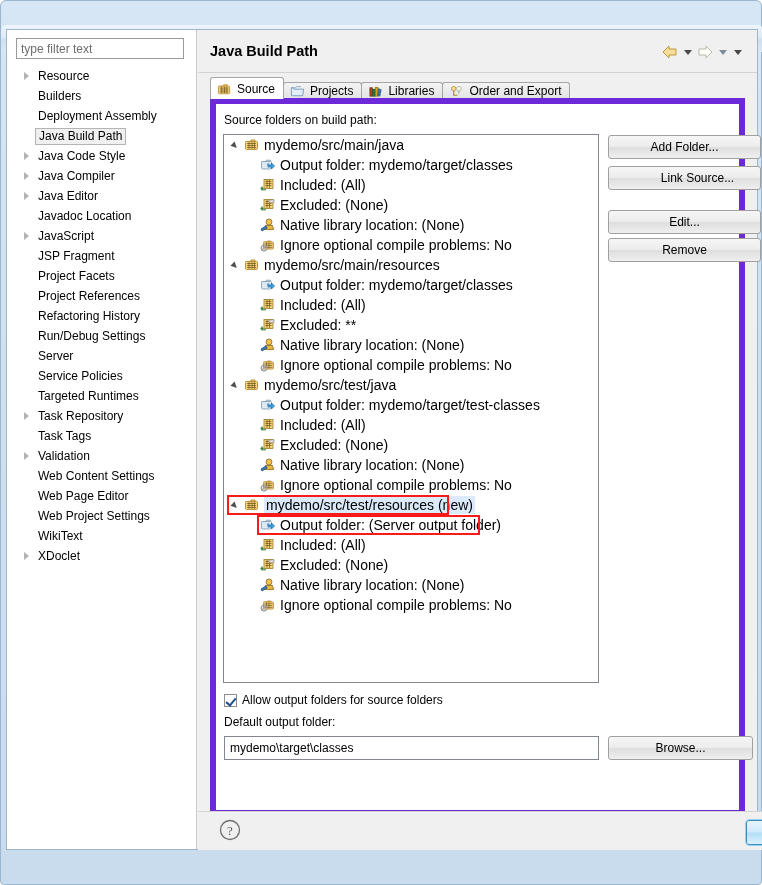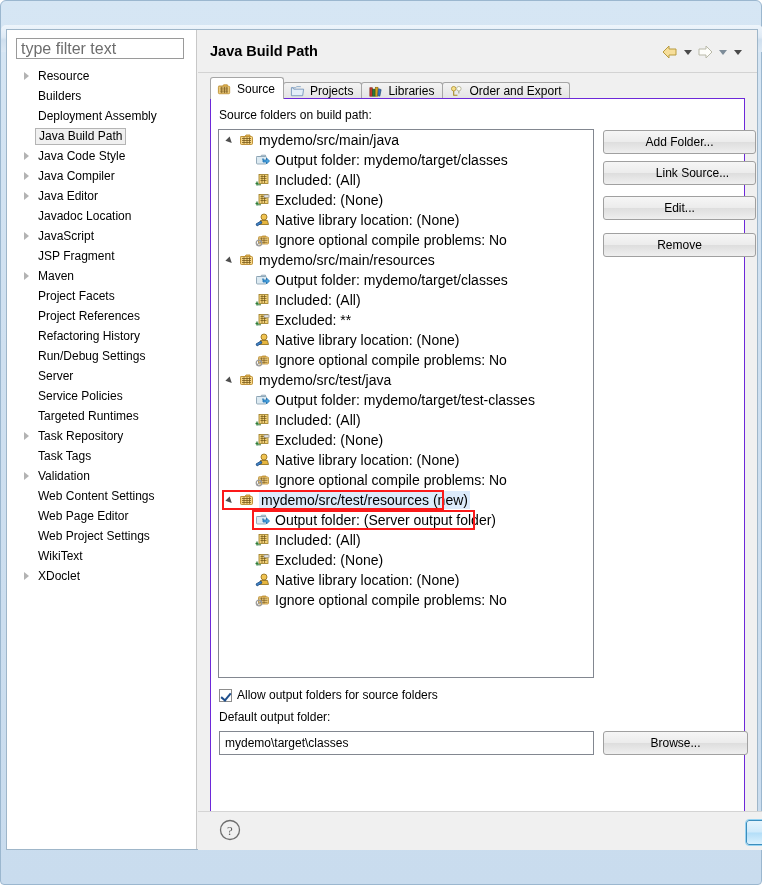--- a/index.html
+++ b/index.html
@@ -104,21 +104,21 @@
     box-sizing: border-box;
   }
   #filter-input {
     position: absolute;
     left: 9px; top: 8px;
     width: 168px; height: 21px;
     box-sizing: border-box;
     border: 1px solid #9a9a9a;
     background: #ffffff;
     font-family: "Liberation Sans", sans-serif;
-    font-size: 16px;
+    font-size: 12px;
     color: #000;
     padding: 0 4px;
     outline: none;
   }
   #filter-input::placeholder { color: #6d6d6d; opacity: 1; }
   #prefs-tree {
     position: absolute;
     left: 0px; top: 36px;
     width: 188px; height: 780px;
     overflow: hidden;
@@ -243,21 +243,21 @@
   }
   .tab-ico { width: 16px; height: 14px; margin-right: 4px; flex: 0 0 auto; }
   .tab-ico svg { display: block; }
 
   
   #tabbody {
     position: absolute;
     left: 12px; top: 68px;
     width: 535px; height: 718px;
     background: #ffffff;
-    border: 1px solid #6d28d9;
+    border: 6px solid #6d28d9;
     box-sizing: border-box;
   }
   #srclabel {
     position: absolute;
     left: 8px; top: 9px;
     font-size: 12px; color: #000;
   }
 
   
   #treebox {
@@ -479,24 +479,20 @@
             <span class="pref-arrow"></span>
             <span class="pref-label">Javadoc Location</span>
           </div>
           <div class="pref-item">
             <span class="pref-arrow has"></span>
             <span class="pref-label">JavaScript</span>
           </div>
           <div class="pref-item">
             <span class="pref-arrow"></span>
             <span class="pref-label">JSP Fragment</span>
-          </div>
-          <div class="pref-item">
-            <span class="pref-arrow has"></span>
-            <span class="pref-label">Maven</span>
           </div>
           <div class="pref-item">
             <span class="pref-arrow"></span>
             <span class="pref-label">Project Facets</span>
           </div>
           <div class="pref-item">
             <span class="pref-arrow"></span>
             <span class="pref-label">Project References</span>
           </div>
           <div class="pref-item">
@@ -1008,21 +1004,21 @@
                 </svg>
               </span>
               <span class="tlabel">Ignore optional compile problems: No</span>
             </div>
             <div class="redbox" style="left: 3px; top: 360px; width: 222px; height: 20px;"></div>
             <div class="redbox" style="left: 33px; top: 380px; width: 223px; height: 20px;"></div>
           </div>
 
         <button class="sidebtn" style="top:31px;">Add Folder...</button>
         <button class="sidebtn" style="top:62px;padding-left:32px;">Link Source...</button>
-        <button class="sidebtn" style="top:97px;">Edit...</button>
+        <button class="sidebtn" style="top:106px;">Edit...</button>
         <button class="sidebtn" style="top:134px;">Remove</button>
 
         <div id="allow-row">
           <span class="chk on"></span>
           <span>Allow output folders for source folders</span>
         </div>
 
         <div id="defout-label">Default output folder:</div>
 
         <input id="defout-input" type="text" value="mydemo\target\classes" style="">

